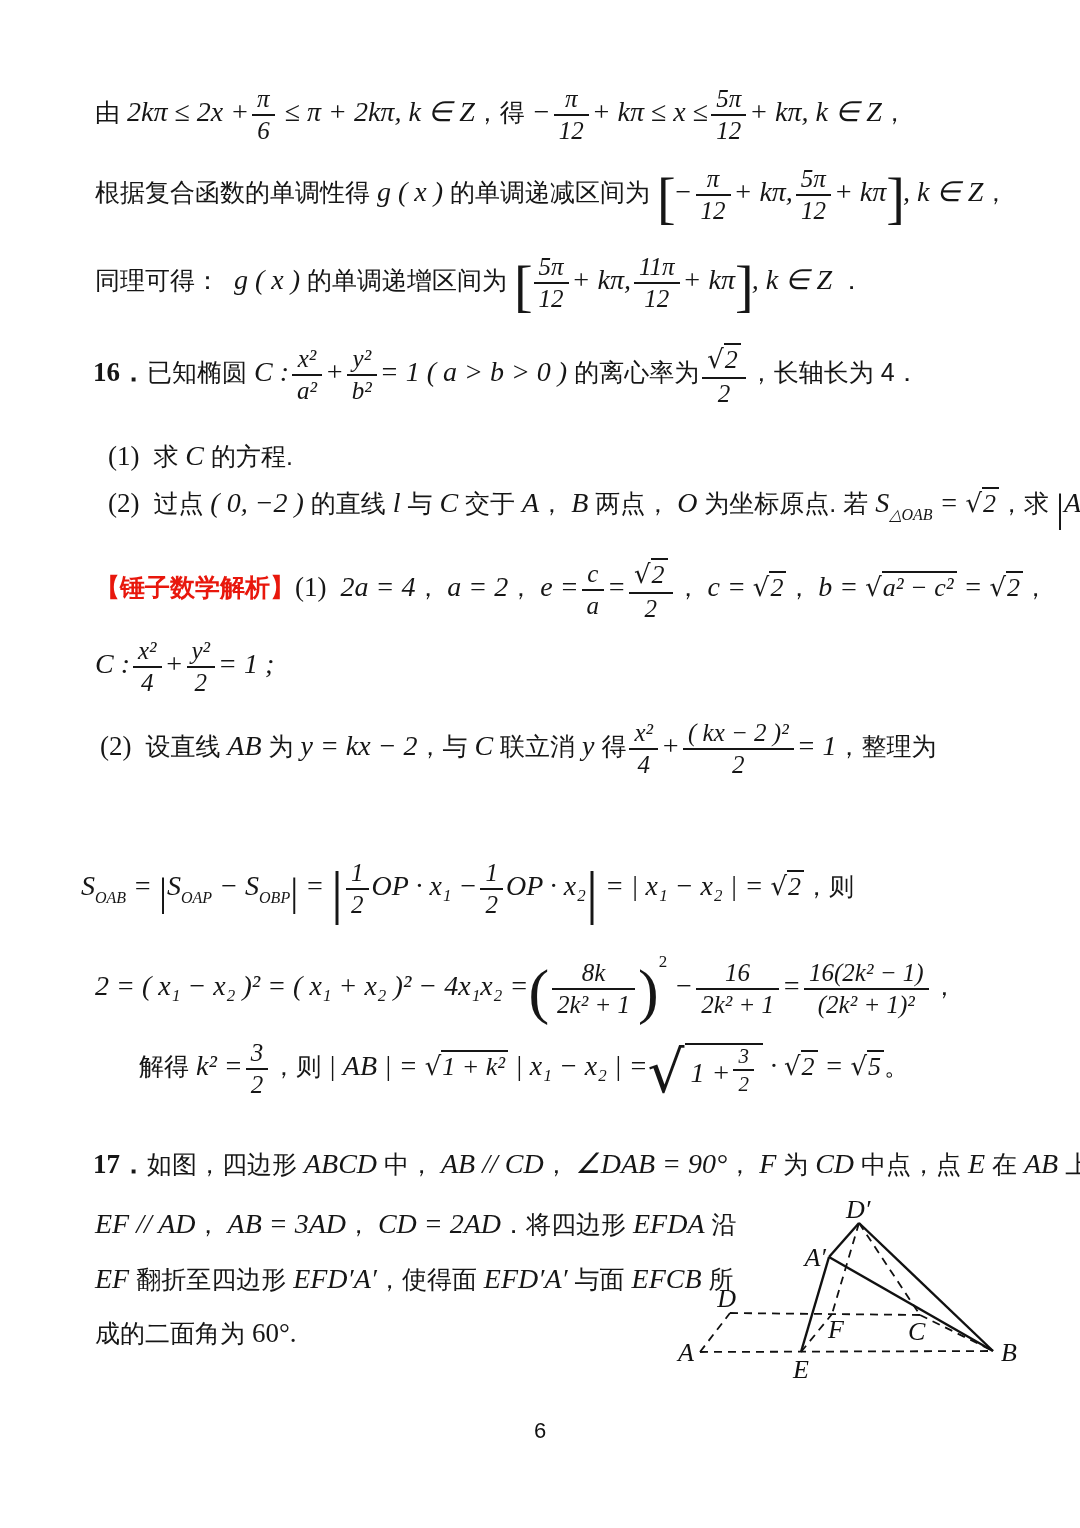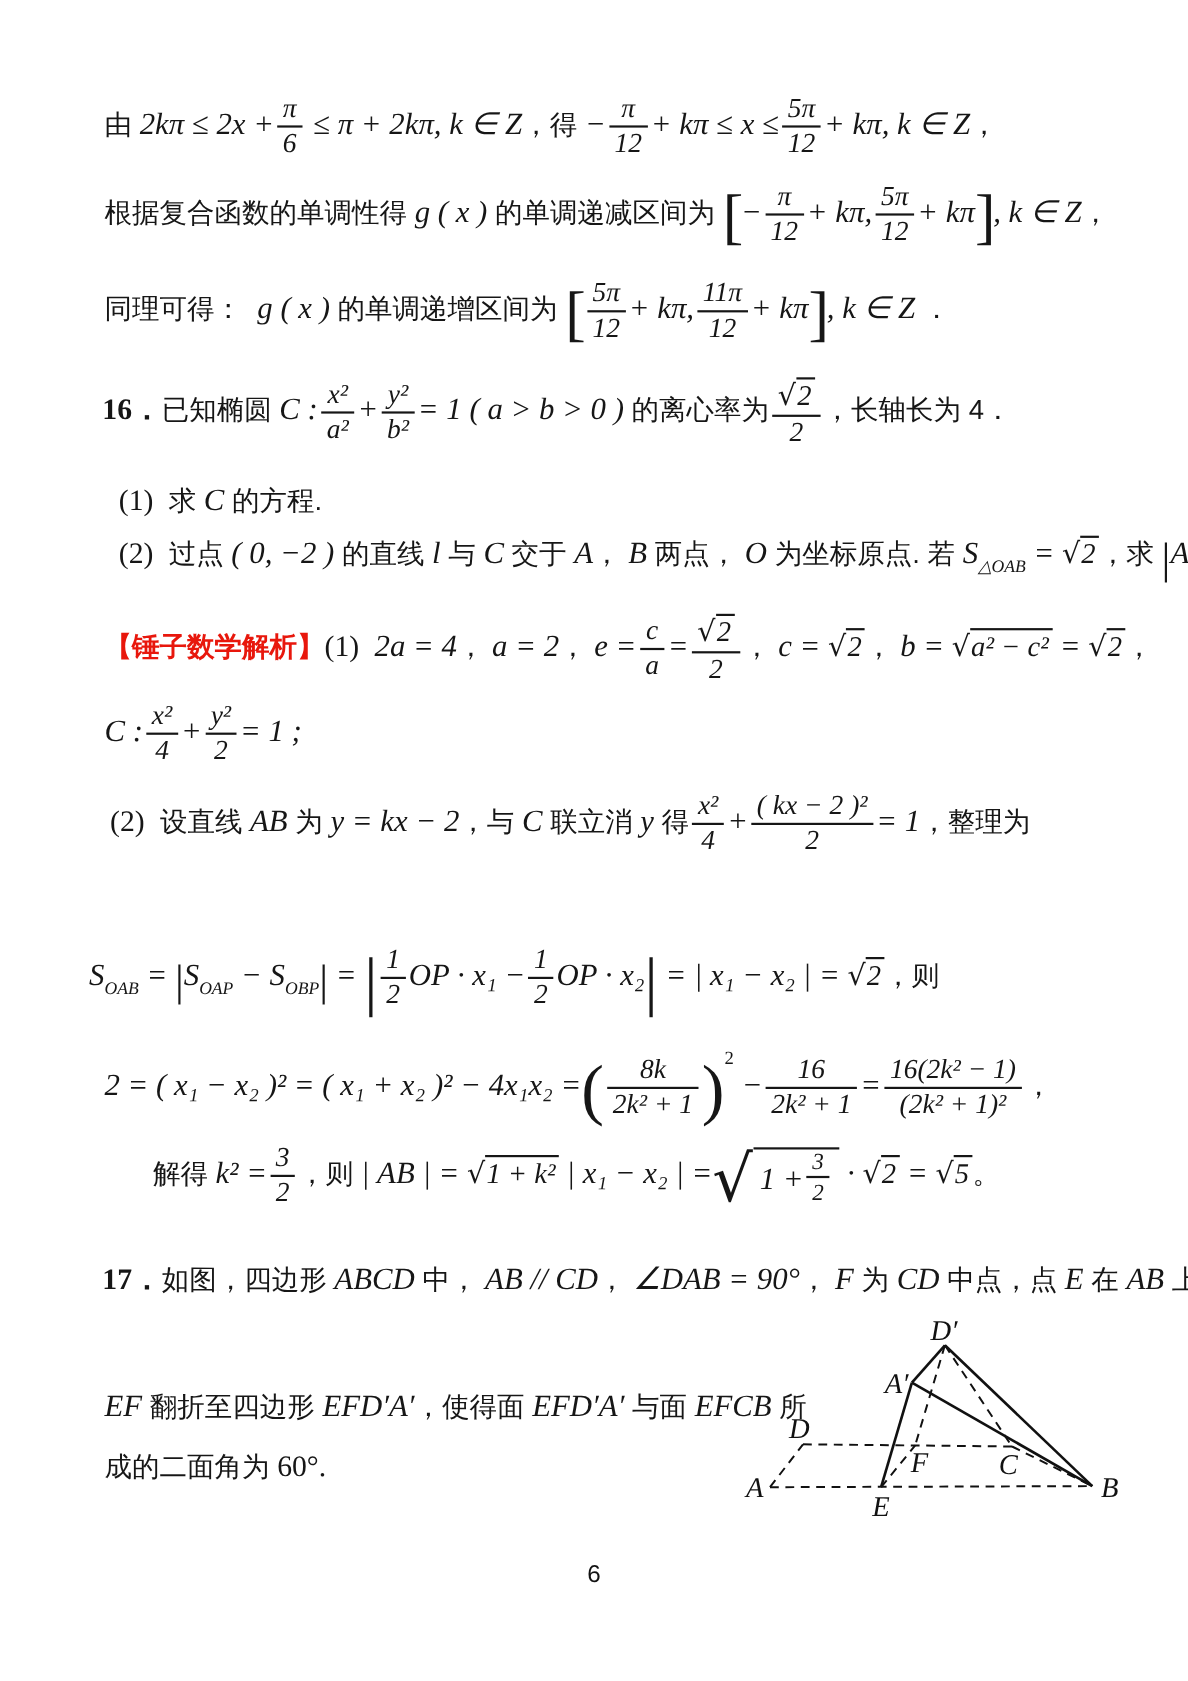--- a/index.html
+++ b/index.html
@@ -101,20 +101,23 @@
             <span class="den">2</span>
           </span>
         </span>
       </span><span class="m"> · </span><span class="sq"><span class="rs">√</span><span class="rbdy">2</span></span><span class="m"> = </span><span class="sq"><span class="rs">√</span><span class="rbdy">5</span></span><span class="cn">。</span>
   </div>
 
   <div class="ln" style="left:93px;top:1148px;">
     <span class="mn bold">17．</span><span class="cn">如图，四边形 </span><span class="m">ABCD</span><span class="cn"> 中， </span><span class="m">AB // CD</span><span class="cn">， </span><span class="m">∠DAB = 90°</span><span class="cn">， </span><span class="m">F</span><span class="cn"> 为 </span><span class="m">CD</span><span class="cn"> 中点，点 </span><span class="m">E</span><span class="cn"> 在 </span><span class="m">AB</span><span class="cn"> 上，</span>
   </div>
 
+  <div class="ln" style="left:95px;top:1208px;">
+    <span class="m">EF // AD</span><span class="cn">， </span><span class="m">AB = 3AD</span><span class="cn">， </span><span class="m">CD = 2AD</span><span class="cn">．将四边形 </span><span class="m">EFDA</span><span class="cn"> 沿</span>
+  </div>
 
   <div class="ln" style="left:95px;top:1263px;">
     <span class="m">EF</span><span class="cn"> 翻折至四边形 </span><span class="m">EFD′A′</span><span class="cn">，使得面 </span><span class="m">EFD′A′</span><span class="cn"> 与面 </span><span class="m">EFCB</span><span class="cn"> 所</span>
   </div>
 
   <div class="ln" style="left:95px;top:1318px;">
     <span class="cn">成的二面角为 </span><span class="mn">60°.</span>
   </div>
 
 

